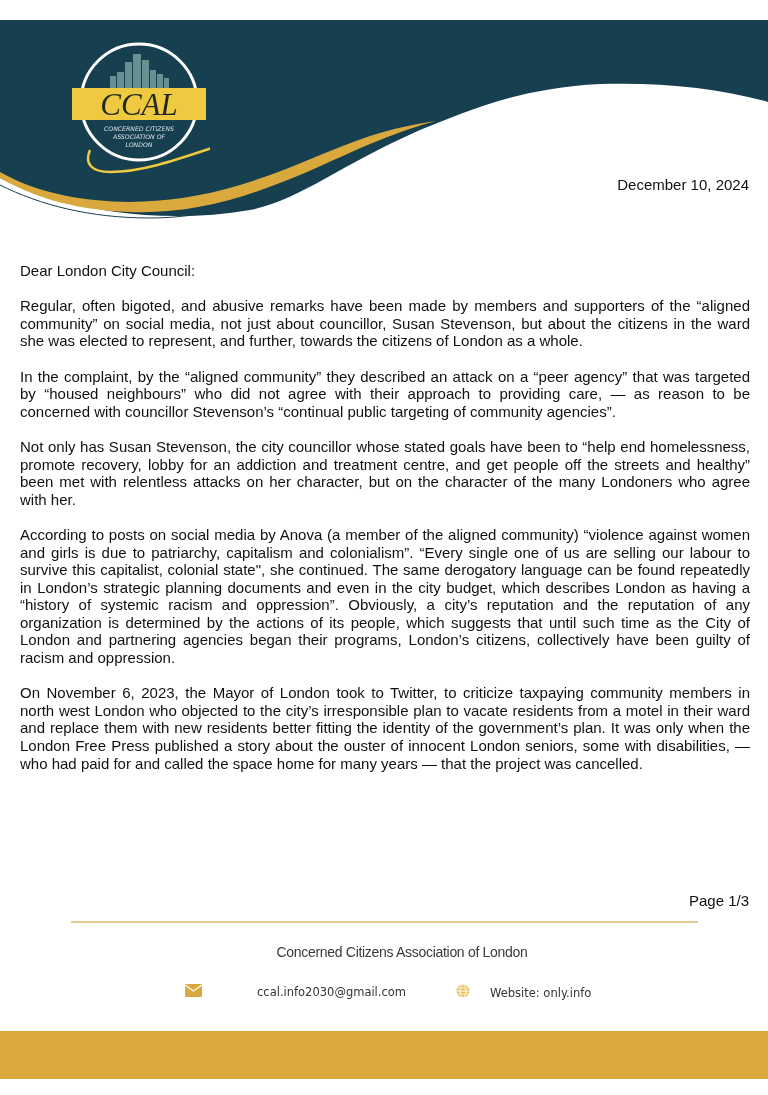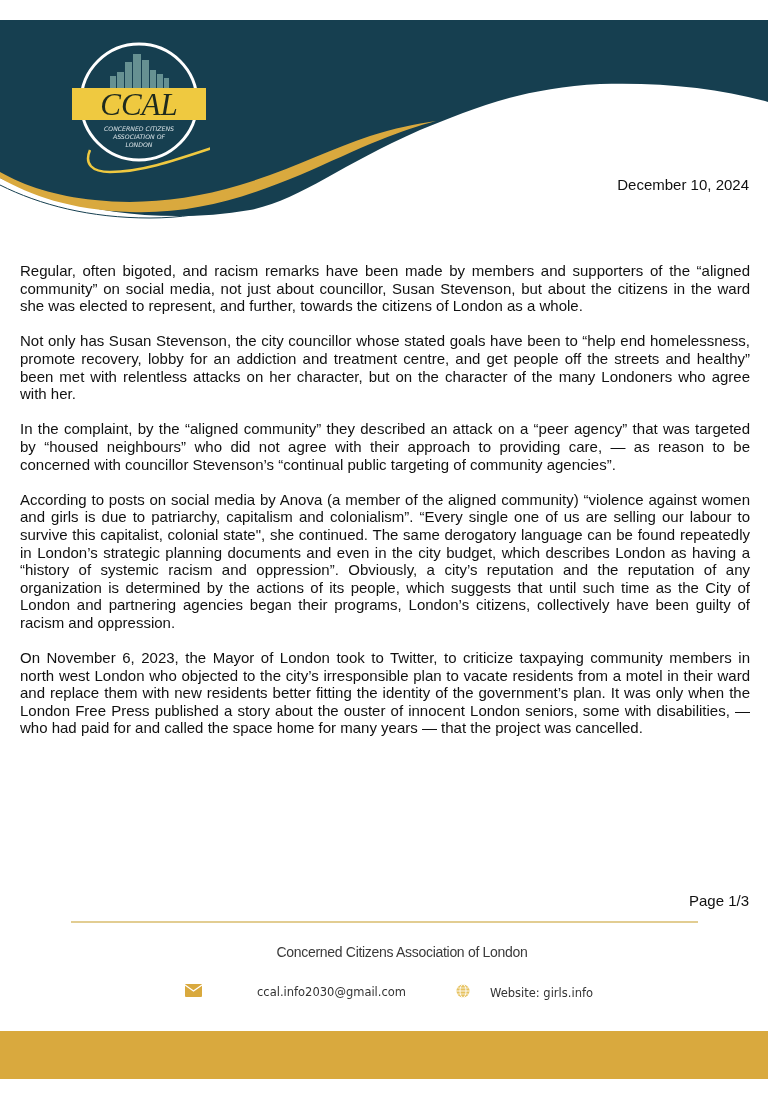--- a/index.html
+++ b/index.html
@@ -49,23 +49,24 @@
       <text x="69" y="99" text-anchor="middle" font-family="DejaVu Sans, sans-serif" font-size="6.2" fill="#d8e2e6">ASSOCIATION OF</text>
       <text x="69" y="107" text-anchor="middle" font-family="DejaVu Sans, sans-serif" font-size="6.2" fill="#d8e2e6">LONDON</text>
       <path d="M20,110 C14,124 22,132 40,132 C70,132 100,122 142,108" fill="none" stroke="#efc940" stroke-width="2.5"></path>
     </svg>
   </div>
 
   <div class="date">December 10, 2024</div>
 </div>
 
 <div class="letter">
-  <p>Regular, often bigoted, and racism remarks have been made by members and supporters of the “aligned community” on social media, not just about councillor, Susan Stevenson, but about the citizens in the ward she was elected to represent, and further, towards the citizens of London as a whole.</p>
+  <p class="salutation">Dear London City Council:</p>
+  <p>Regular, often bigoted, and abusive remarks have been made by members and supporters of the “aligned community” on social media, not just about councillor, Susan Stevenson, but about the citizens in the ward she was elected to represent, and further, towards the citizens of London as a whole.</p>
+  <p>In the complaint, by the “aligned community” they described an attack on a “peer agency” that was targeted by “housed neighbours” who did not agree with their approach to providing care, — as reason to be concerned with councillor Stevenson’s “continual public targeting of community agencies”.</p>
   <p>Not only has Susan Stevenson, the city councillor whose stated goals have been to “help end homelessness, promote recovery, lobby for an addiction and treatment centre, and get people off the streets and healthy” been met with relentless attacks on her character, but on the character of the many Londoners who agree with her.</p>
-  <p>In the complaint, by the “aligned community” they described an attack on a “peer agency” that was targeted by “housed neighbours” who did not agree with their approach to providing care, — as reason to be concerned with councillor Stevenson’s “continual public targeting of community agencies”.</p>
   <p>According to posts on social media by Anova (a member of the aligned community) “violence against women and girls is due to patriarchy, capitalism and colonialism”.  “Every single one of us are selling our labour to survive this capitalist, colonial state", she continued. The same derogatory language can be found repeatedly in London’s strategic planning documents and even in the city budget, which describes London as having a “history of systemic racism and oppression”.  Obviously, a city’s reputation and the reputation of any organization is determined by the actions of its people, which suggests that until such time as the City of London and partnering agencies began their programs, London’s citizens, collectively have been guilty of racism and oppression.</p>
   <p>On November 6, 2023, the Mayor of London took to Twitter, to criticize taxpaying community members in north west London who objected to the city’s irresponsible plan to vacate residents from a motel in their ward and replace them with new residents better fitting the identity of the government’s plan. It was only when the London Free Press published a story about the ouster of innocent London seniors, some with disabilities, — who had paid for and called the space home for many years — that the project was cancelled.</p>
 </div>
 
 <div class="page-num">Page 1/3</div>
 <div class="rule"></div>
 <div class="org-name">Concerned Citizens Association of London</div>
 
 <div class="contact email">
   <span class="ic">
@@ -80,16 +81,16 @@
 <div class="contact web">
   <span class="ic">
     <svg width="14" height="14" viewBox="0 0 14 14">
         <circle cx="7" cy="7" r="6.5" fill="#e6c25f"></circle>
         <ellipse cx="7" cy="7" rx="3" ry="6.5" fill="none" stroke="#fff" stroke-width="0.9"></ellipse>
         <line x1="0.5" y1="7" x2="13.5" y2="7" stroke="#fff" stroke-width="0.9"></line>
         <line x1="1.5" y1="4" x2="12.5" y2="4" stroke="#fff" stroke-width="0.7"></line>
         <line x1="1.5" y1="10" x2="12.5" y2="10" stroke="#fff" stroke-width="0.7"></line>
       </svg>
   </span>
-  <span>Website: girls.info</span>
+  <span>Website: only.info</span>
 </div>
 
 <div class="gold-bar"></div>
 
 </body></html>

